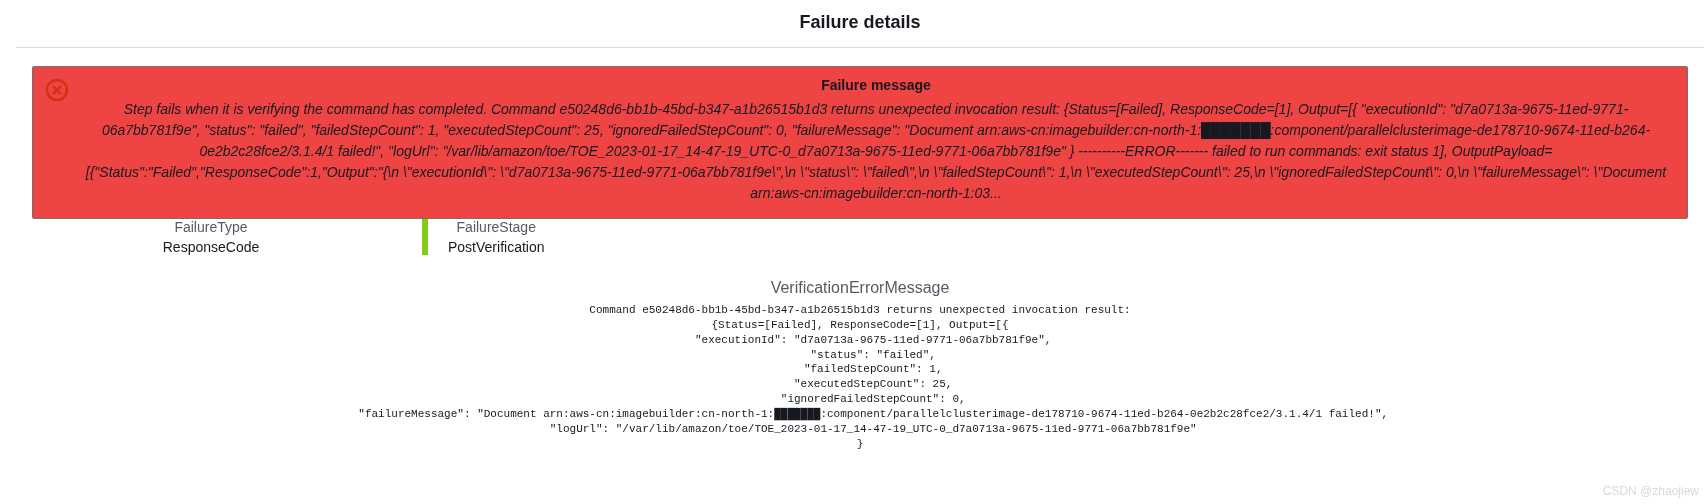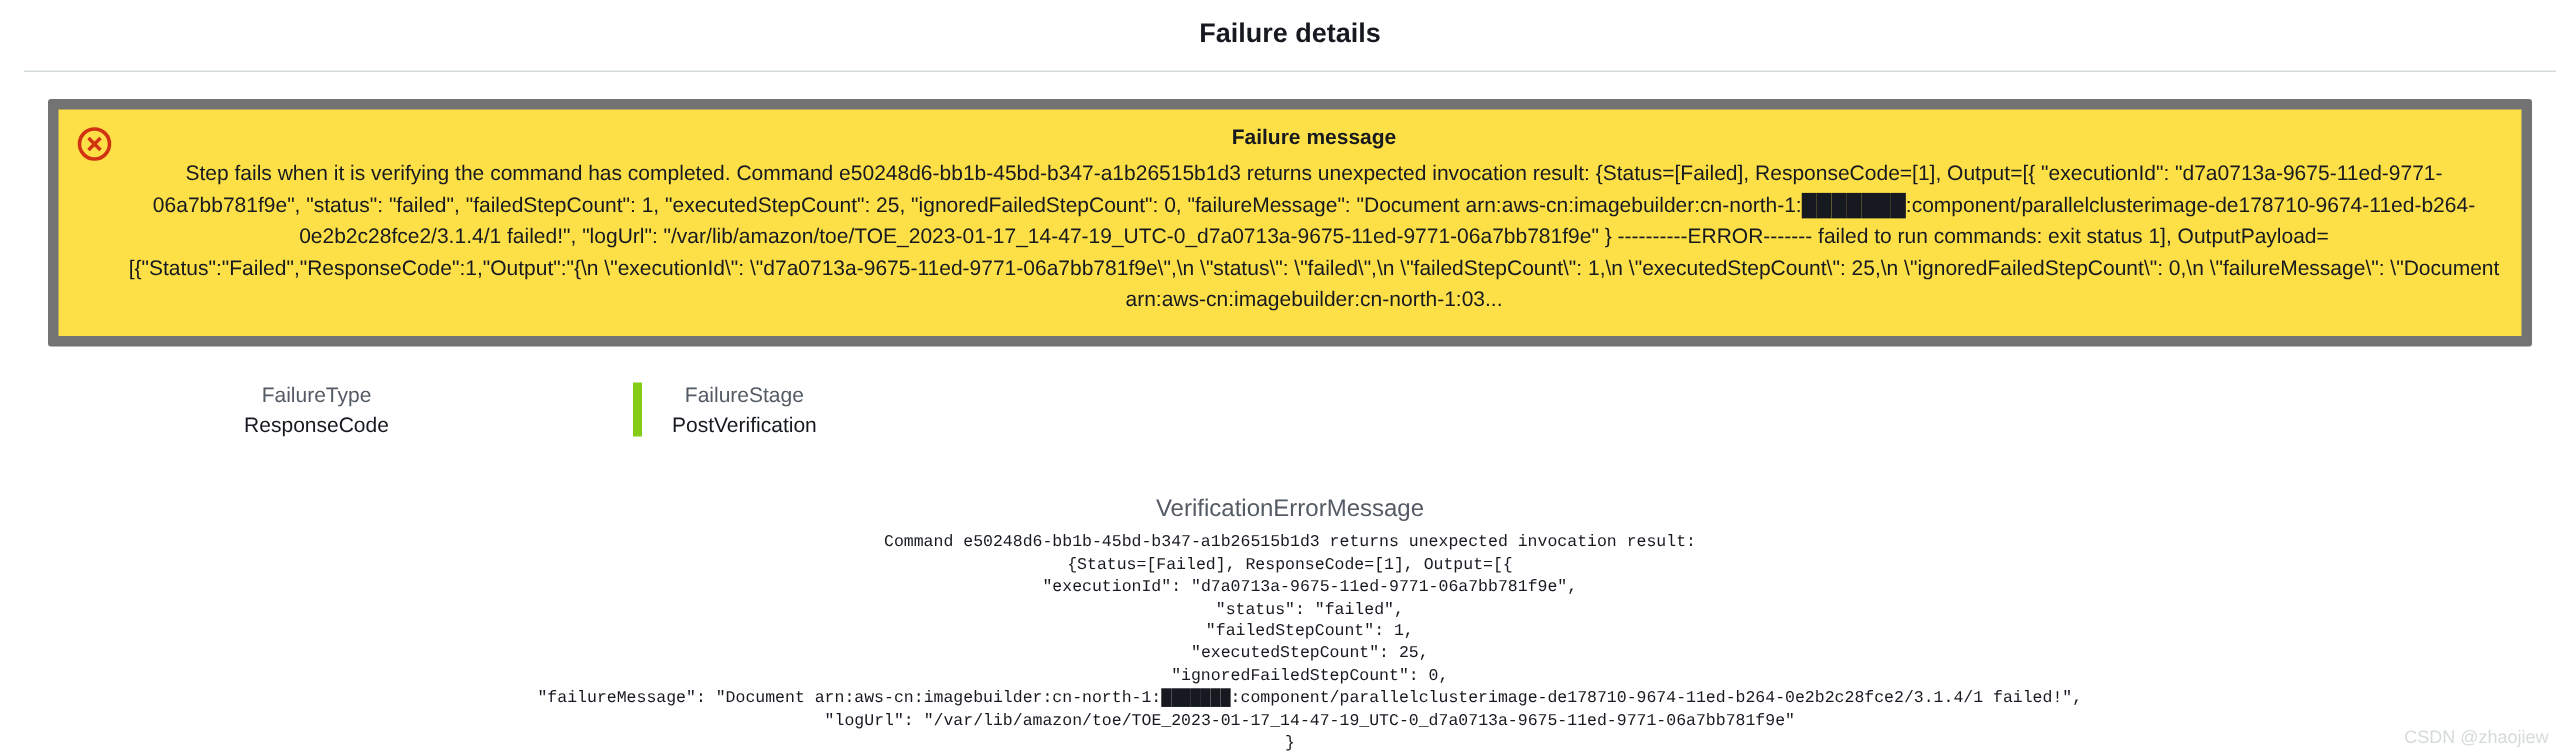--- a/index.html
+++ b/index.html
@@ -20,50 +20,50 @@
     font-weight: 700;
     color: #16191f;
     margin-bottom: 14px;
   }
   .hr {
     border: none;
     border-top: 1px solid #d5dbdb;
     margin: 0 -16px 18px -16px;
   }
   .alert {
-    border: 7px solid #737373;
-    background: #fde047;
+    border: 1px solid #737373;
+    background: #ef4444;
     border-radius: 2px;
     display: flex;
     padding: 10px 14px 14px 12px;
     gap: 10px;
-    margin-bottom: 24px;
   }
   .alert-icon-wrap {
     flex: 0 0 auto;
     padding-top: 1px;
   }
   .alert-icon {
     width: 24px; height: 24px;
     display: block;
   }
   .alert-body { flex: 1 1 auto; }
   .alert-title {
     font-weight: 700;
     color: #16191f;
     margin-bottom: 6px;
   }
   .alert-text {
     color: #16191f;
     line-height: 1.5;
     word-break: break-word;
+    font-style: italic;
   }
   .kv-columns {
     display: flex;
-    margin-bottom: 40px;
+    margin-bottom: 24px;
   }
   .kv-col {
     padding-right: 32px;
   }
   .kv-col:first-child { width: 390px; }
   .kv-col + .kv-col {
     border-left: 6px solid #84cc16;
     padding-left: 20px;
   }
   .kv-label {

